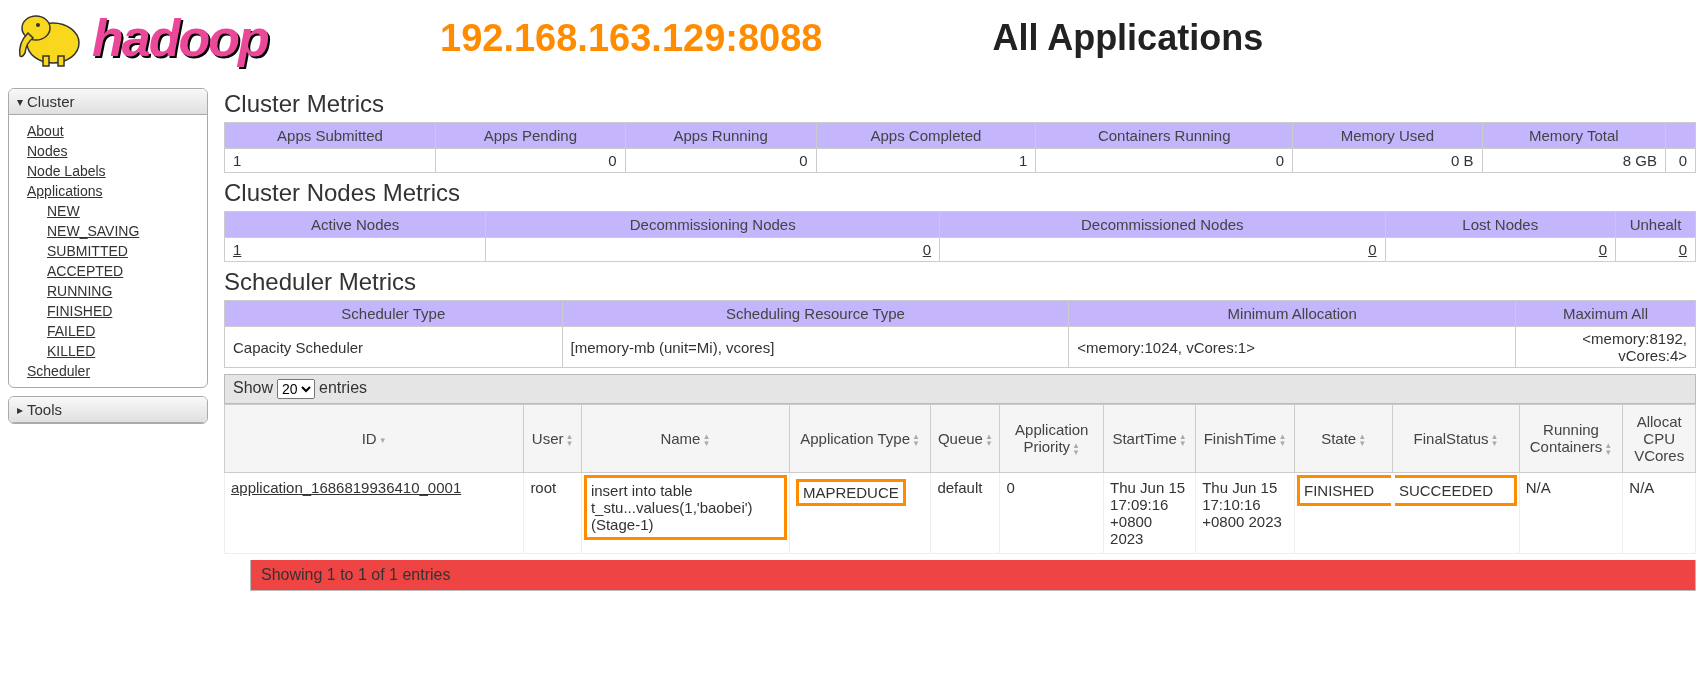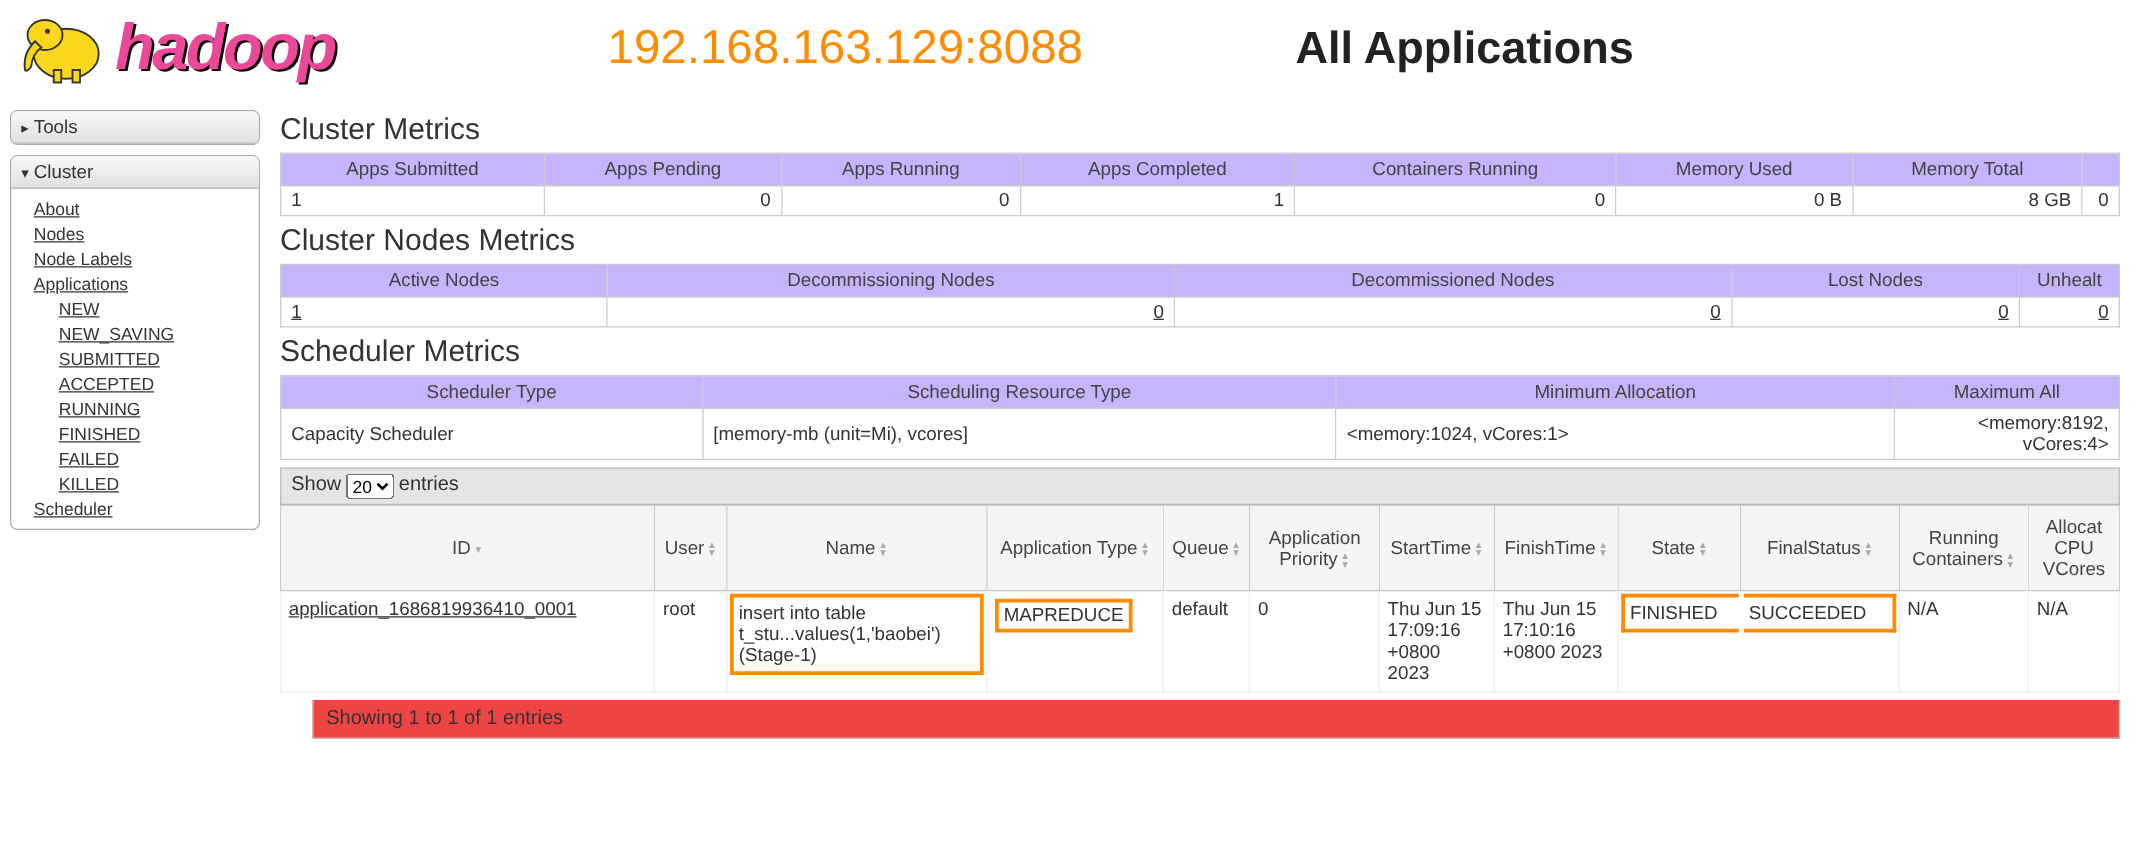--- a/index.html
+++ b/index.html
@@ -31,24 +31,24 @@
     font-family: Arial, sans-serif;
     font-size: 52px;
     font-weight: bold;
     font-style: italic;
     color: #ec4899;
     text-shadow: 2px 2px 0 #000;
     letter-spacing: -2px;
   }
   .ip-addr {
     font-size: 38px;
-    font-weight: normal;
+    font-weight: bold;
     color: #ff8c00;
     flex: 0 0 auto;
-    margin-left: 98px;
+    margin-left: 52px;
   }
   .page-title {
     font-size: 36px;
     font-weight: bold;
     color: #222;
     margin-left: 170px;
   }
   .layout {
     display: flex;
     gap: 16px;
@@ -200,45 +200,45 @@
       </svg>
     </div>
     <span class="hadoop-text">hadoop</span>
   </div>
   <div class="ip-addr">192.168.163.129:8088</div>
   <div class="page-title">All Applications</div>
 </div>
 
 <div class="layout">
   <div class="sidebar">
-    <div class="sidebar-panel">
-      <div class="sidebar-panel-header tri-right">
-        <span>Tools</span>
-      </div>
-    </div>
     <div class="sidebar-panel">
       <div class="sidebar-panel-header tri-down">
         <span>Cluster</span>
       </div>
       <div class="sidebar-panel-body">
         <a>About</a>
         <a>Nodes</a>
         <a>Node Labels</a>
         <a>Applications</a>
         <div class="sub-indent">
           <a>NEW</a>
           <a>NEW_SAVING</a>
           <a>SUBMITTED</a>
           <a>ACCEPTED</a>
           <a>RUNNING</a>
           <a>FINISHED</a>
           <a>FAILED</a>
           <a>KILLED</a>
         </div>
         <a>Scheduler</a>
+      </div>
+    </div>
+    <div class="sidebar-panel">
+      <div class="sidebar-panel-header tri-right">
+        <span>Tools</span>
       </div>
     </div>
   </div>
 
   <div class="main">
 
     <div class="section-heading">Cluster Metrics</div>
     <table class="metrics">
       <thead>
           <tr>

